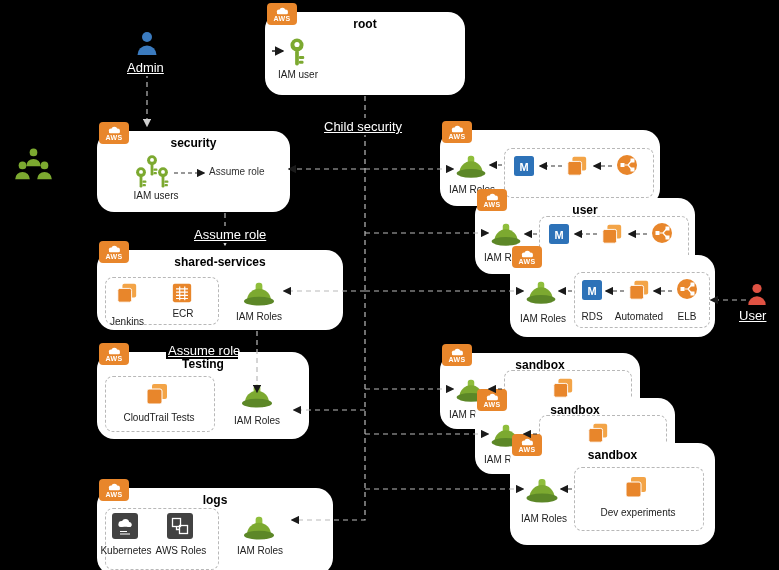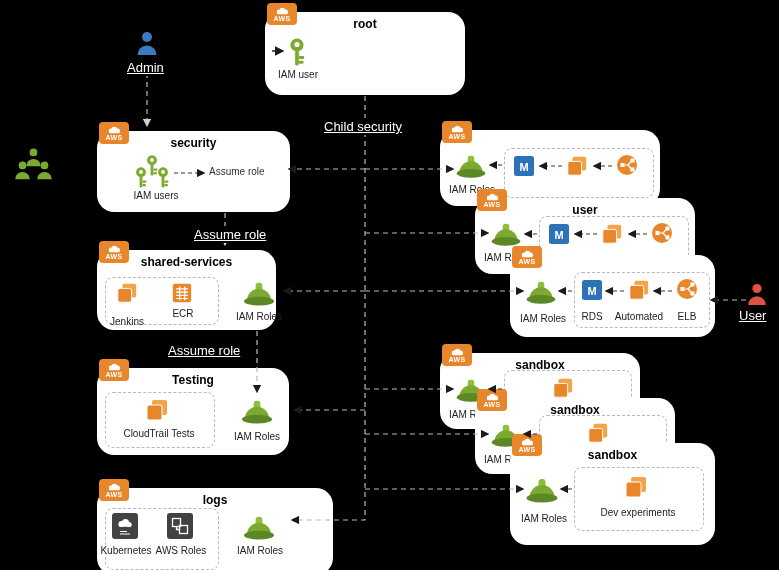--- a/index.html
+++ b/index.html
@@ -157,21 +157,21 @@
     <svg class="ic" style="left:36px;top:36px;width:16px;height:21px">
         <use href="#sym-key"></use>
       </svg>
     <svg class="ic" style="left:58px;top:36px;width:16px;height:21px">
         <use href="#sym-key"></use>
       </svg>
     <div class="itext" style="left:112px;top:35px">Assume role</div>
     <div class="ilabel" style="left:29px;top:59px;width:60px">IAM users</div>
   </div>
 
-  <div class="card" style="left:97px;top:250px;width:179px;height:80px;z-index:1">
+  <div class="card" style="left:97px;top:250px;width:246px;height:80px;z-index:1">
     <div class="aws-badge">
       <svg class="badge-cloud" viewBox="0 0 24 11">
           <g fill="#fff">
             <circle cx="8" cy="6.5" r="3.2"></circle>
             <circle cx="12.5" cy="5" r="4"></circle>
             <circle cx="17" cy="6.5" r="3.2"></circle>
             <rect x="5" y="6.5" width="15" height="3.5" rx="1.7"></rect>
           </g>
         </svg>
       <span class="badge-text">AWS</span>
@@ -185,21 +185,21 @@
     <svg class="ic" style="left:74px;top:32px;width:22px;height:22px">
         <use href="#sym-ecr"></use>
       </svg>
     <div class="ilabel" style="left:62px;top:58px;width:48px">ECR</div>
     <svg class="ic" style="left:146px;top:29px;width:32px;height:27px">
         <use href="#sym-helmet"></use>
       </svg>
     <div class="ilabel" style="left:134px;top:61px;width:56px">IAM Roles</div>
   </div>
 
-  <div class="card" style="left:97px;top:368px;width:192px;height:87px;z-index:1">
+  <div class="card" style="left:97px;top:352px;width:212px;height:87px;z-index:1">
     <div class="aws-badge">
       <svg class="badge-cloud" viewBox="0 0 24 11">
           <g fill="#fff">
             <circle cx="8" cy="6.5" r="3.2"></circle>
             <circle cx="12.5" cy="5" r="4"></circle>
             <circle cx="17" cy="6.5" r="3.2"></circle>
             <rect x="5" y="6.5" width="15" height="3.5" rx="1.7"></rect>
           </g>
         </svg>
       <span class="badge-text">AWS</span>

